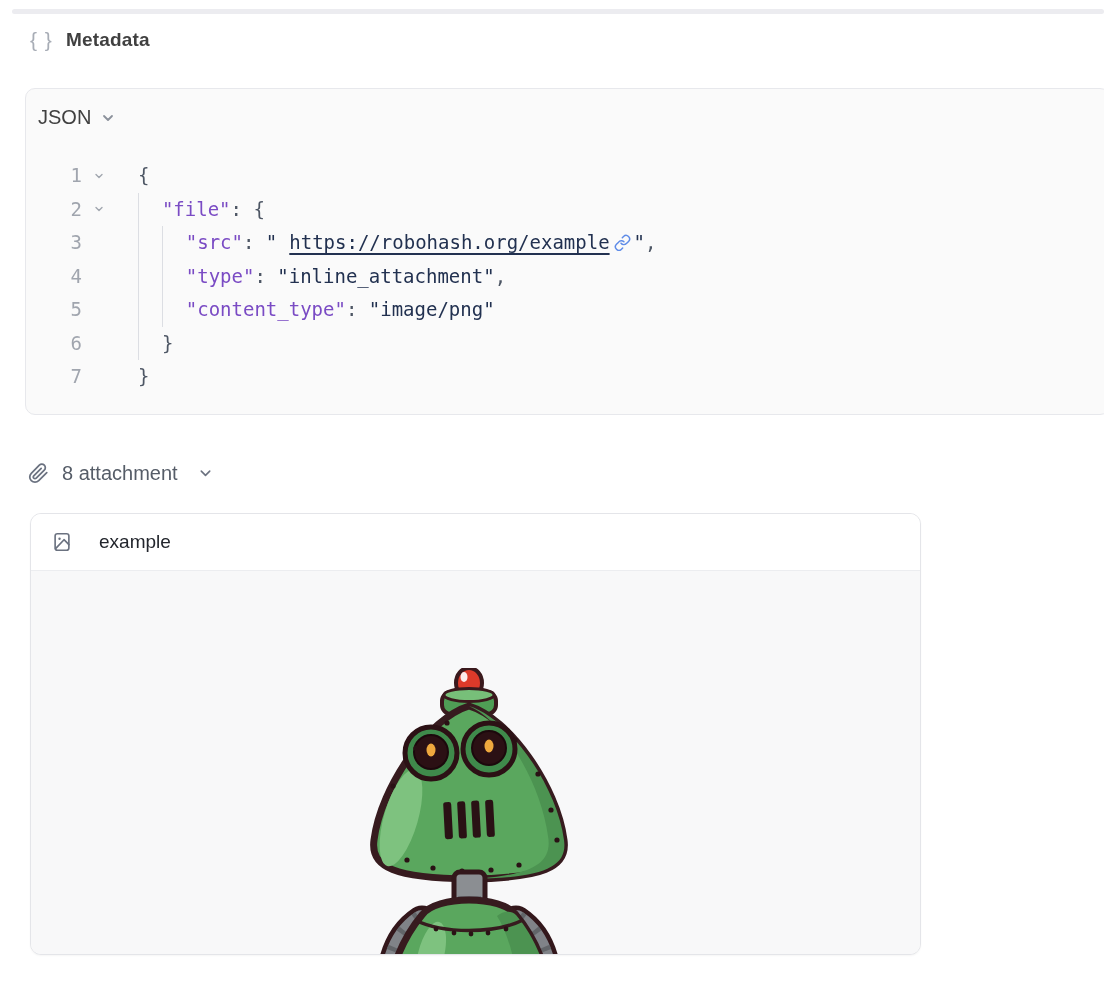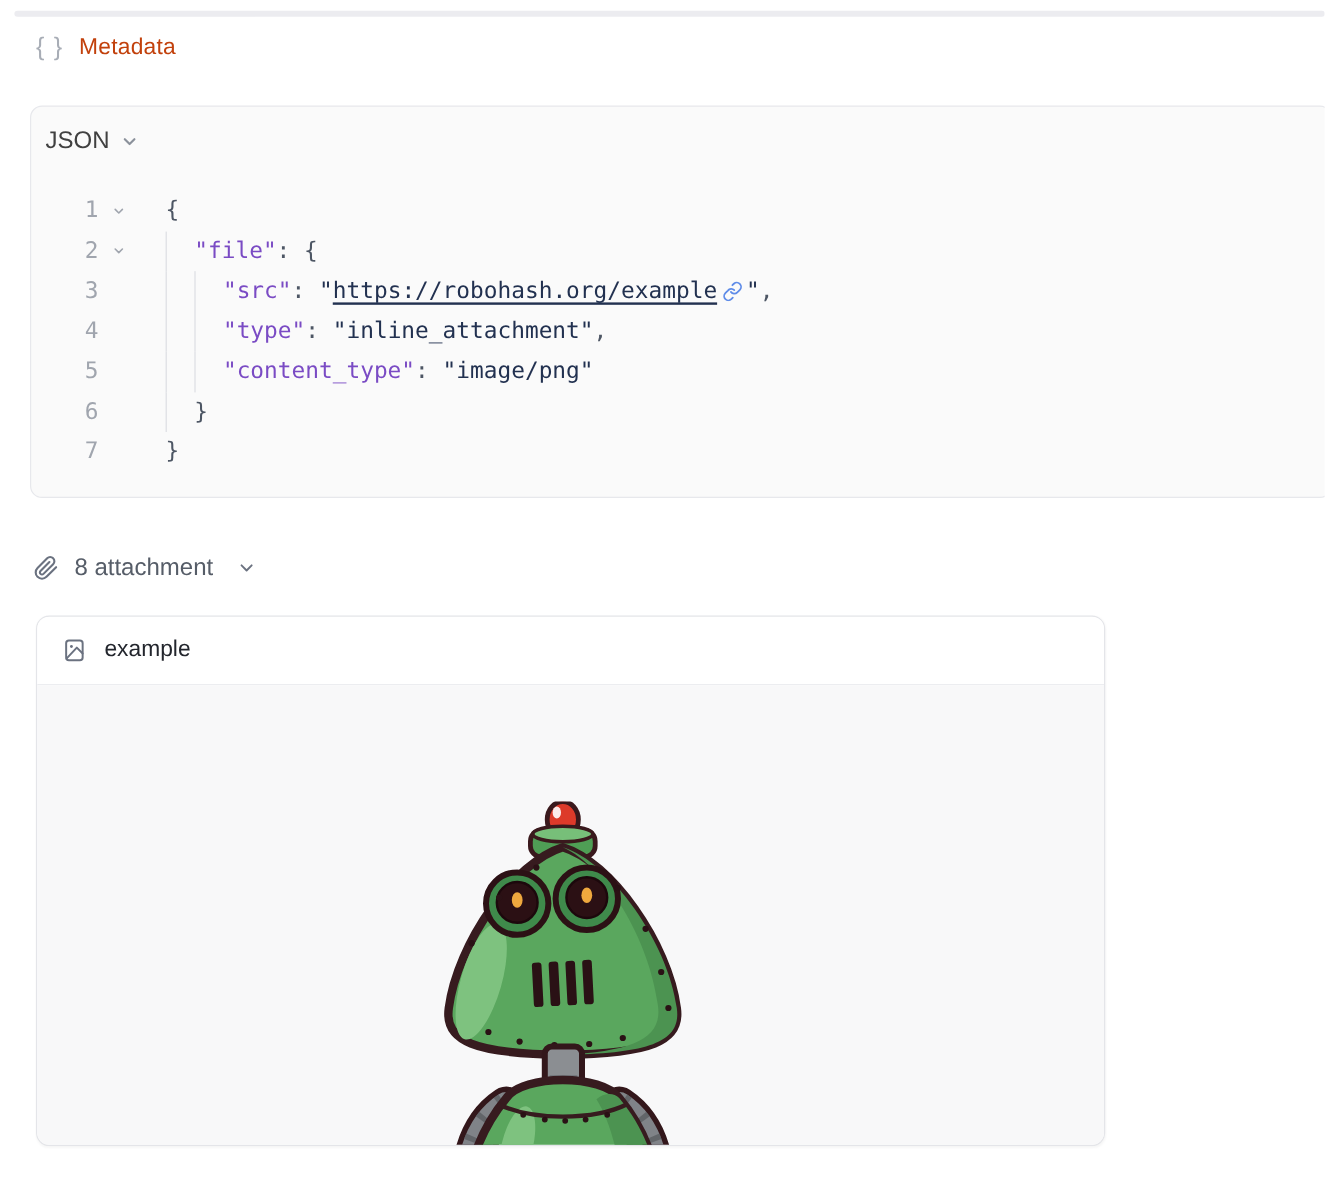--- a/index.html
+++ b/index.html
@@ -7,21 +7,21 @@
     position:relative; width:1104px; height:984px; overflow:hidden;
     background:#ffffff; font-family:"Liberation Sans", sans-serif;
   }
   .top-divider {
     position:absolute; left:12px; top:9px; width:1092px; height:5px;
     background:#ececf0; border-radius:3px;
   }
   
   .meta-header { position:absolute; left:30px; top:26px; display:flex; align-items:center; gap:13px; }
   .braces-icon { color:#a8adb6; font-size:21px; letter-spacing:1px; line-height:28px; }
-  .meta-title  { color:#c2410c; font-size:19px; font-weight:400; line-height:28px; letter-spacing:.2px; }
+  .meta-title  { color:#404040; font-size:19px; font-weight:700; line-height:28px; letter-spacing:.2px; }
 
   
   .editor {
     position:absolute; left:25px; top:88px; width:1085px; height:327px;
     background:#fafafa; border:1px solid #e7e8ec; border-radius:10px;
     box-sizing:border-box; overflow:hidden;
   }
   .editor-header {
     display:flex; align-items:center; gap:9px;
     padding:17px 0 0 12px; color:#404040; font-size:20px; cursor:pointer; width:max-content;
@@ -33,38 +33,38 @@
   }
   .ln { flex:none; width:26px; margin-left:30px; text-align:right; color:#a0a5ae; line-height:33.5px; }
   .fold { flex:none; width:16px; margin-left:9px; display:flex; align-items:center; justify-content:center; cursor:pointer; }
   .codecell { margin-left:31px; display:flex; white-space:pre; line-height:33.5px; }
   .guide { flex:none; width:2ch; border-left:1px solid #dcdee3; }
   .tok-key  { color:#7a4bc4; }
   .tok-punc { color:#4d5664; }
   .tok-str  { color:#223150; }
   .tok-link {
     color:#223150; text-decoration:underline; text-underline-offset:4px;
-    text-decoration-thickness:1.5px; cursor:pointer;
+    text-decoration-thickness:1.5px; cursor:pointer;margin-left:12px;
   }
   .link-icon { align-self:center; margin:0 3px 0 4px; cursor:pointer; }
 
   
   .attach-row {
     position:absolute; left:28px; top:462px; display:flex; align-items:center;
     gap:13px; color:#565d68; font-size:20px; cursor:pointer;
   }
   .attach-row .chev { margin-left:7px; display:flex; }
 
   .card {
     position:absolute; left:30px; top:513px; width:891px; height:442px;
     background:#ffffff; border:1px solid #e4e5e9; border-radius:11px;
     box-sizing:border-box; overflow:hidden; box-shadow:0 1px 2px rgba(20,20,30,.04);
   }
   .card-header {
-    height:57px; display:flex; align-items:center; gap:14px; padding:0 20px;
+    height:57px; display:flex; align-items:center; gap:26px; padding:0 20px;
     background:#ffffff; border-bottom:1px solid #ecedf0; box-sizing:border-box; cursor:pointer;
   }
   .card-title { color:#23262d; font-size:19px; }
   .card-body { position:relative; height:384px; background:#f8f8f9; }
   .robot { position:absolute; left:288px; top:97px; }
 </style>
 </head>
 <body>
 
 <div class="screen">

